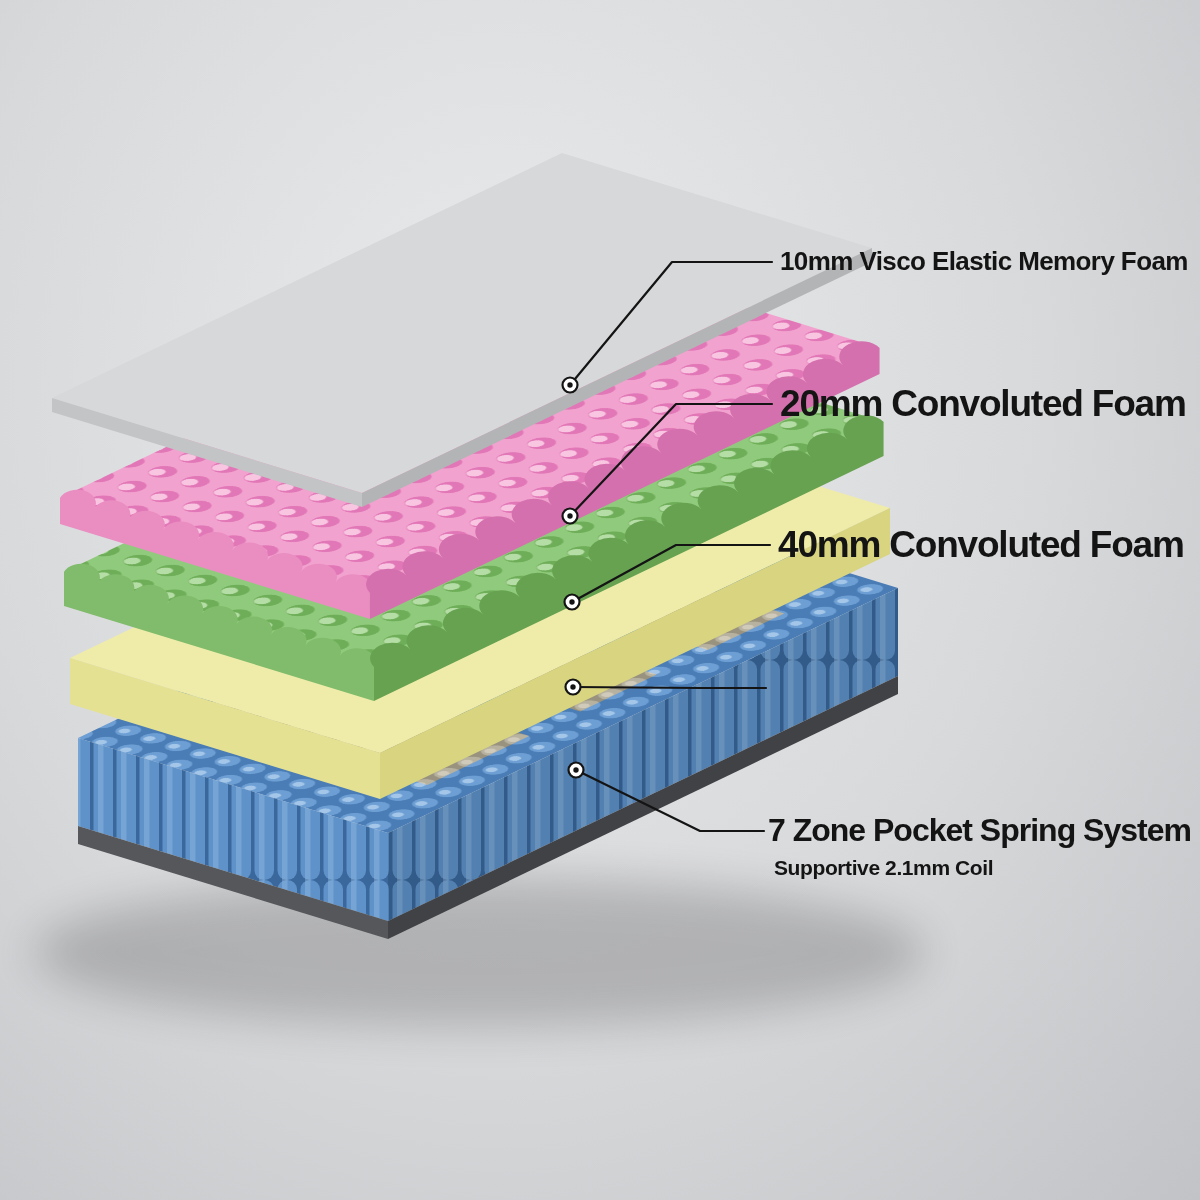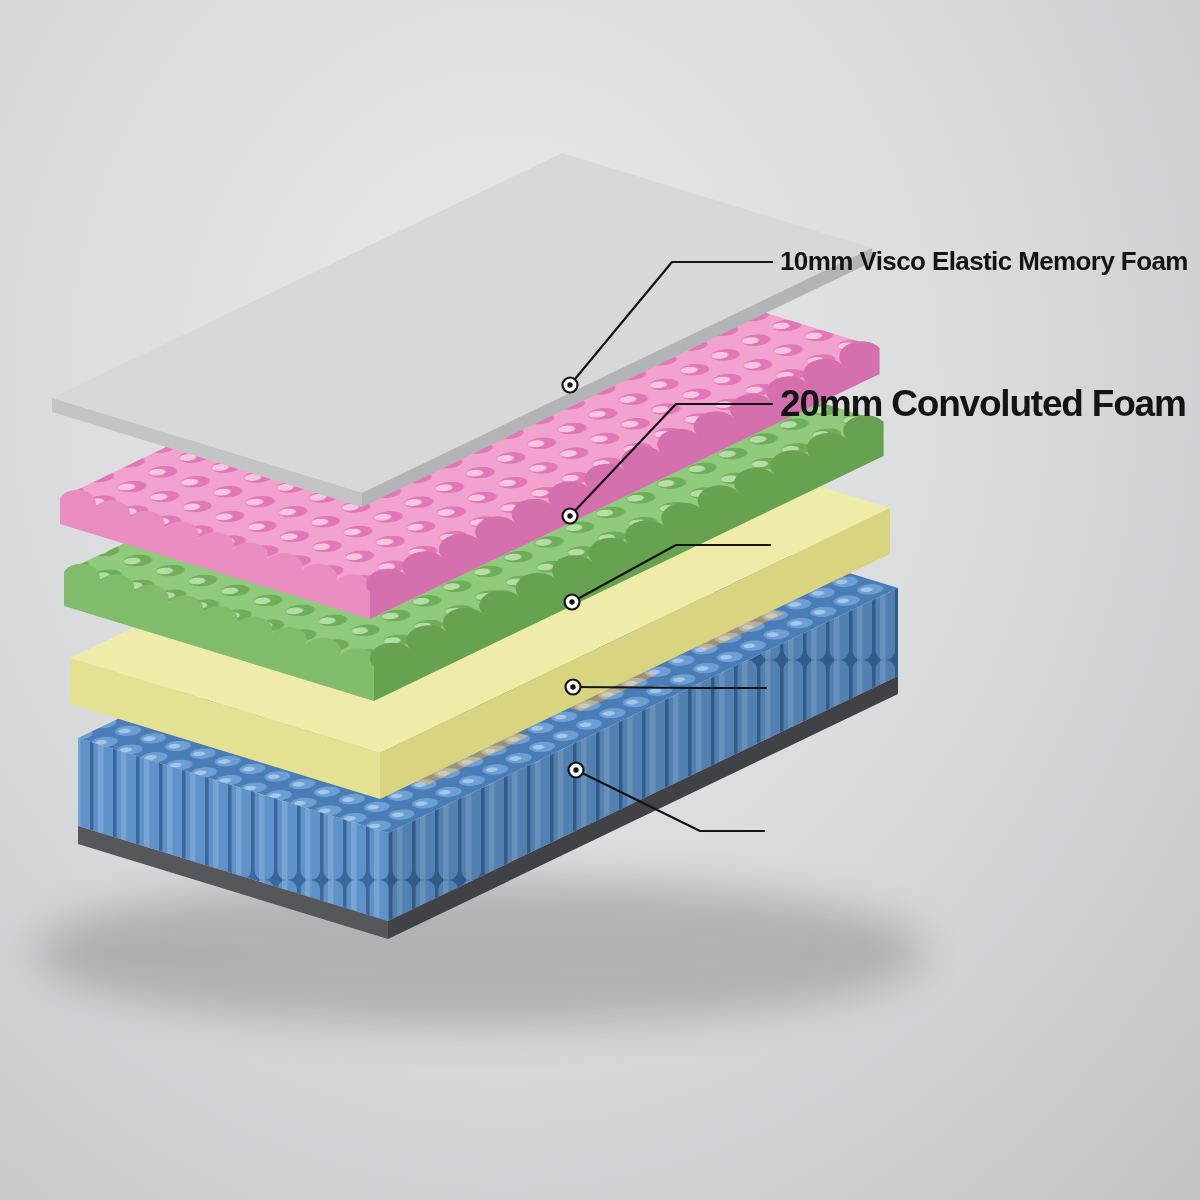--- a/index.html
+++ b/index.html
@@ -164,16 +164,21 @@
         <circle class="dot-outer" cx="576" cy="770" r="7.5"></circle>
         <circle class="dot-inner" cx="576" cy="770" r="2.7"></circle>
       </g>
     </g>
   </svg>
 
   <div class="label label-sm" style="left:780px;top:262px;">10mm Visco Elastic Memory Foam</div>
 
   <div class="label label-lg" style="left:780px;top:404px;">20mm Convoluted Foam</div>
 
+  <div class="label label-lg" style="left:778px;top:545px;">40mm Convoluted Foam</div>
 
 
+  <div class="label-block" style="left:768px;top:812px;">
+    <div class="title">7 Zone Pocket Spring System</div>
+    <div class="sub">Supportive 2.1mm Coil</div>
+  </div>
 
 </div>
 
 </body></html>

